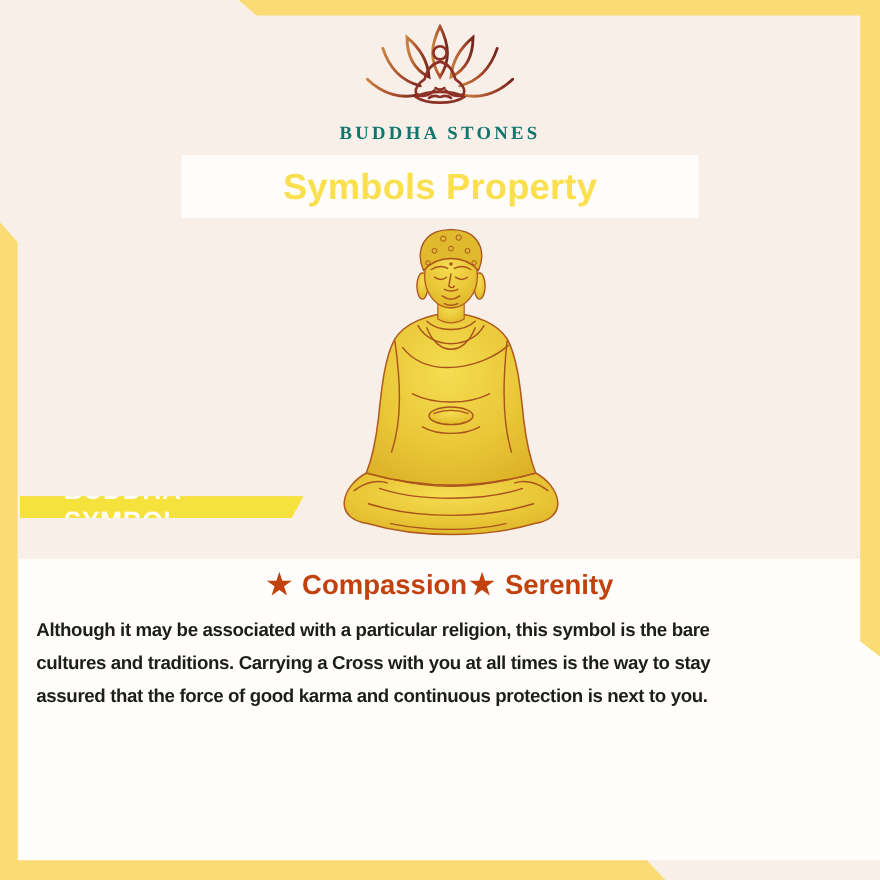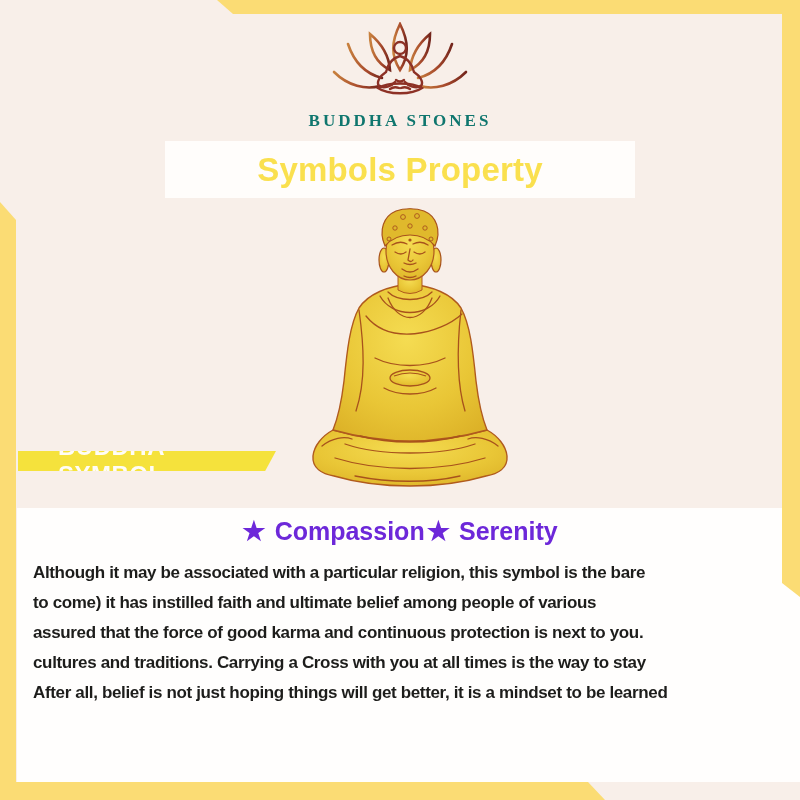--- a/index.html
+++ b/index.html
@@ -38,21 +38,21 @@
   .symbol-banner-label{
     padding-left:24px;font-size:24px;font-weight:bold;color:#fffdf6;letter-spacing:0.5px;
   }
   
   .content-panel{
     position:absolute;left:17px;top:508px;width:783px;height:274px;
     background:#fffefd;z-index:3;
   }
   .tagline{
     position:absolute;left:0;top:516px;width:800px;text-align:center;z-index:4;
-    font-size:25px;font-weight:bold;color:#6d28d9;
+    font-size:25px;font-weight:bold;color:#c2410c;
   }
   .tagline .star{font-size:26px;}
   .tagline .word{margin-left:9px;}
   .tagline .star2{margin-left:2px;}
   .description{
     position:absolute;left:33px;top:558px;width:760px;z-index:4;
     font-size:17px;font-weight:bold;color:#1d1d1b;letter-spacing:-0.35px;
     line-height:30px;
   }
   .description .line{white-space:nowrap;}
@@ -172,19 +172,17 @@
   </div>
 
   <div class="content-panel"></div>
 
   <div class="tagline">
     <span class="star">★</span><span class="word">Compassion</span><span class="star star2">★</span><span class="word">Serenity</span>
   </div>
 
   <div class="description">
     <div class="line">Although it may be associated with a particular religion, this symbol is the bare</div>
-    <div class="line">to come) it has instilled faith and ultimate belief among people of various</div>
+    <div class="line">cultures and traditions. Carrying a Cross with you at all times is the way to stay</div>
     <div class="line">assured that the force of good karma and continuous protection is next to you.</div>
-    <div class="line">cultures and traditions. Carrying a Cross with you at all times is the way to stay</div>
-    <div class="line">After all, belief is not just hoping things will get better, it is a mindset to be learned</div>
   </div>
 
 </div>
 
 </body></html>

